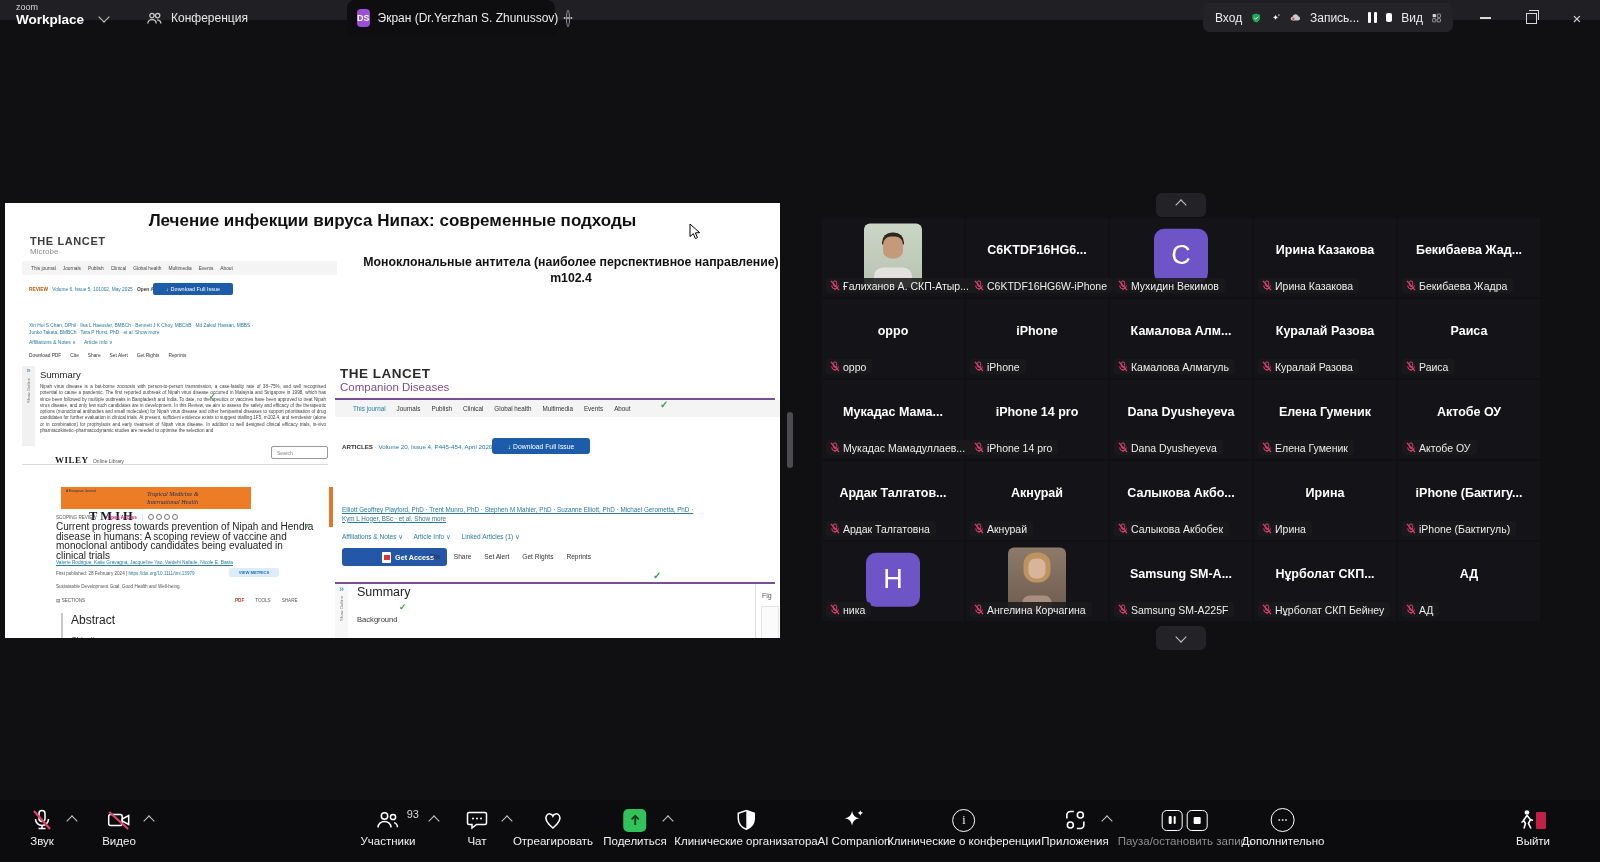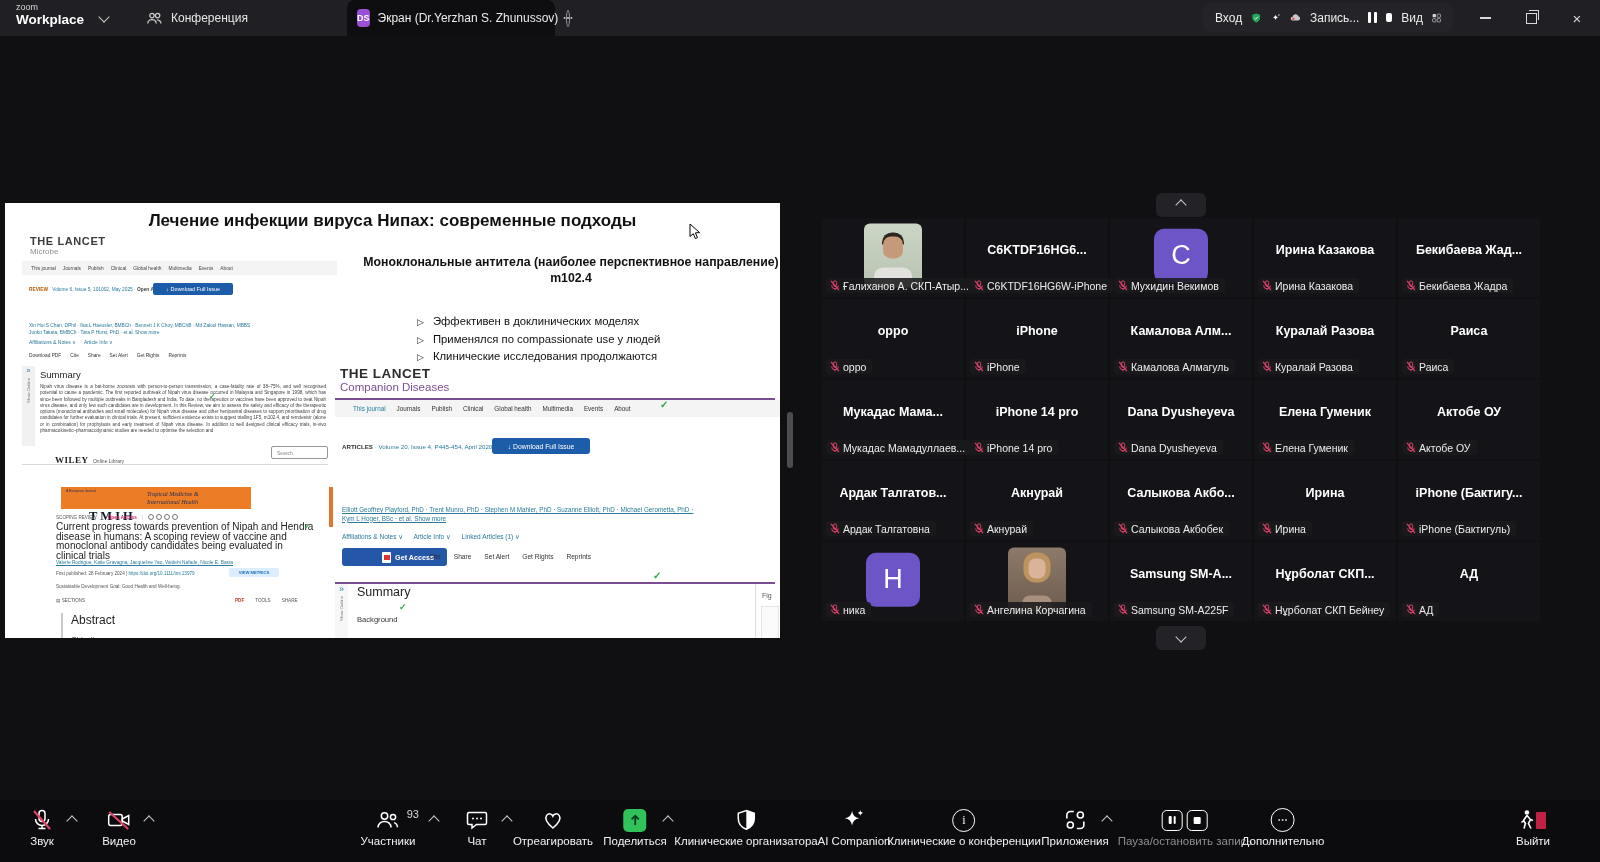--- a/index.html
+++ b/index.html
@@ -1,18 +1,18 @@
 <!DOCTYPE html>
 <html><head>
 <meta charset="utf-8">
 <style>
   html,body{margin:0;padding:0;background:#101013;width:1600px;height:862px;overflow:hidden;
     font-family:"Liberation Sans",sans-serif;-webkit-font-smoothing:antialiased;}
   
-  #topbar{position:absolute;left:0;top:0;width:1600px;height:36px;background:#202024;}
+  #topbar{position:absolute;left:0;top:0;width:1600px;height:20px;background:#202024;}
   #brand{position:absolute;left:16px;top:3px;color:#fff;line-height:1;}
   #brand .b1{font-size:9px;color:#d6d6d6;}
   #brand .b2{font-size:13.5px;font-weight:700;color:#fff;margin-top:1px;}
   .chev{display:inline-block;width:7px;height:7px;border-top:1.6px solid #c9c9c9;border-right:1.6px solid #c9c9c9;}
   .chev.up{transform:rotate(-45deg);}
   .chev.down{transform:rotate(135deg);}
   #brand-chev{position:absolute;left:100px;top:13px;}
   #conf-tab{position:absolute;left:136px;top:0;height:36px;display:flex;align-items:center;gap:8px;color:#e6e6e6;font-size:12px;padding:0 10px;}
   #screen-tab{position:absolute;left:347px;top:0;width:208px;height:36px;background:#0e0e10;border-radius:8px 8px 0 0;display:flex;align-items:center;}
   #screen-badge{width:18px;height:18px;border-radius:4px;background:#9a4fd6;color:#fff;font-size:9px;font-weight:700;display:flex;align-items:center;justify-content:center;margin-left:10px;}
@@ -305,25 +305,20 @@
     <span>TOOLS</span>
     <span>SHARE</span>
   </div>
   <div id="abs-block">
     <div class="a1">Abstract</div>
     <div class="a2">Objectives</div>
   </div>
   <div id="orange-strip"></div>
 
   <div id="rp-heading">Моноклональные антитела (наиболее перспективное направление) m102.4</div>
-  <div id="rp-bullets">
-    <div>Эффективен в доклинических моделях</div>
-    <div>Применялся по compassionate use у людей</div>
-    <div>Клинические исследования продолжаются</div>
-  </div>
 
   <div class="li-logo1">THE LANCET</div>
   <div class="li-logo2">Companion Diseases</div>
   <div class="prule" style="top:195px;height:2px;"></div>
   <div id="li-nav" class="jnav">
       <span>This journal</span>
       <span>Journals</span>
       <span>Publish</span>
       <span>Clinical</span>
       <span>Global health</span>

